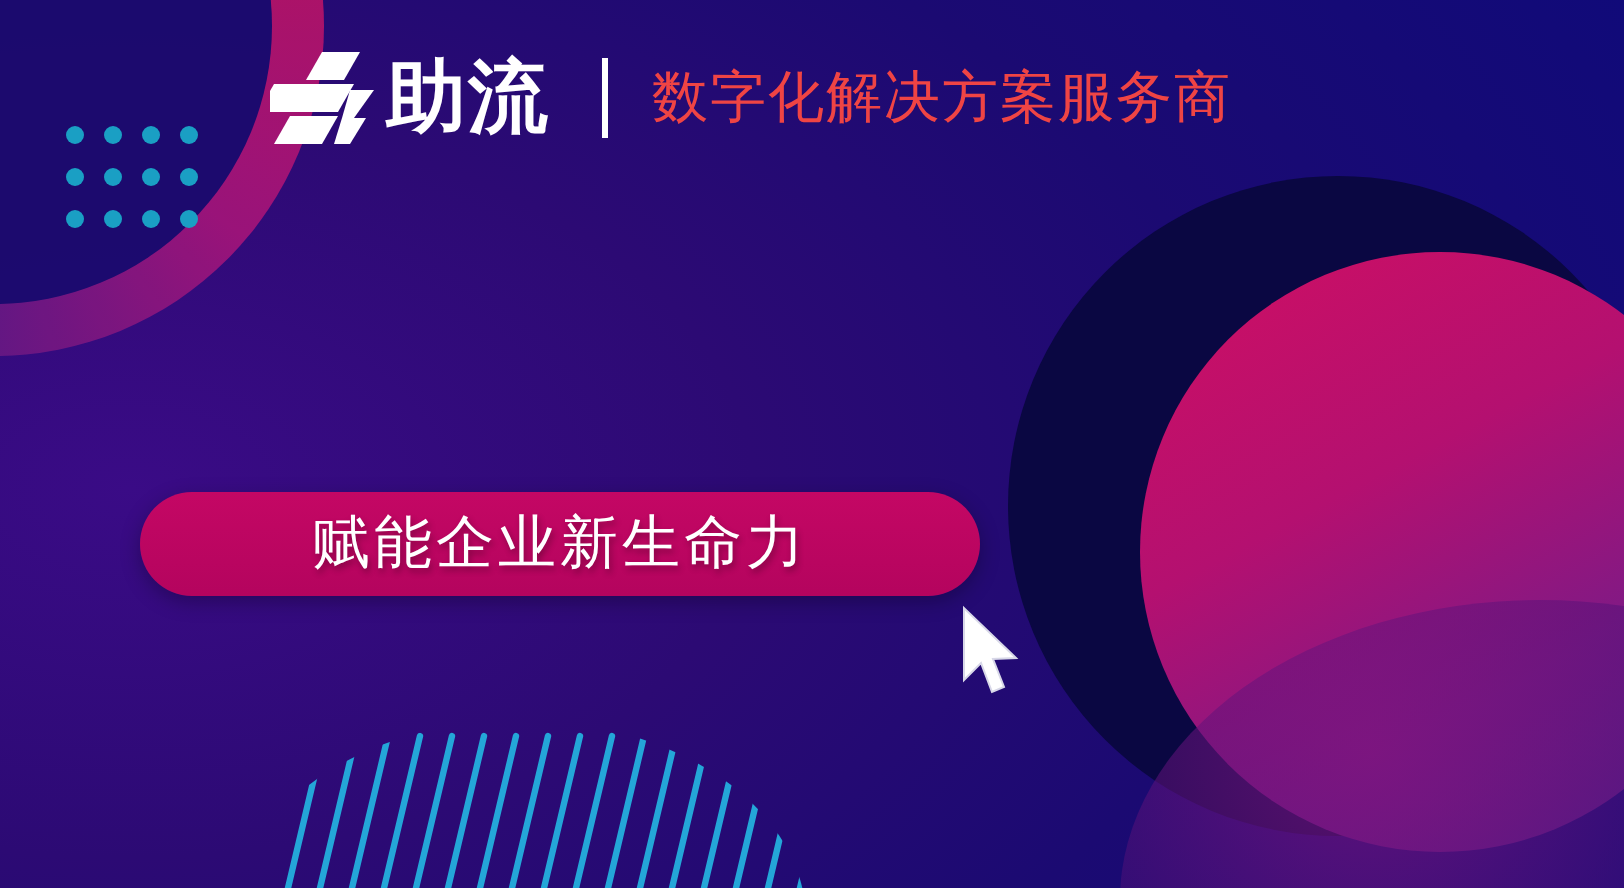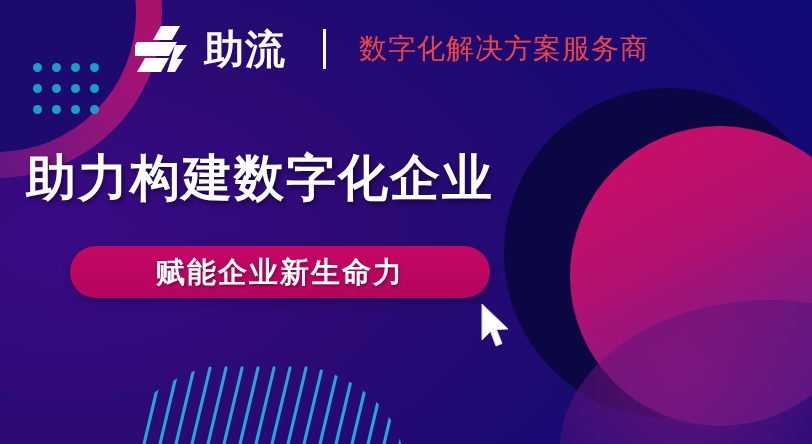--- a/index.html
+++ b/index.html
@@ -88,21 +88,20 @@
   }
   .fan svg { display:block; }
 
   
   .header {
     position:absolute;
     left:135px; top:22px;
     display:flex;
     align-items:center;
     height:54px;
-    gap:11px;
   }
   .logo-mark {
     width:54px; height:48px;
     position:relative;
     flex:0 0 auto;
   }
   .logo-mark svg { display:block; }
 
   .logo-word {
     color:#ffffff;
@@ -149,21 +148,21 @@
     border-radius:26px;
     background:linear-gradient(180deg,#c40764 0%,#b4045e 100%);
     display:flex;
     align-items:center;
     justify-content:center;
     box-shadow:0 3px 10px rgba(0,0,0,.28);
   }
   .pill-label {
     color:#ffffff;
     font-size:29px;
-    font-weight:bold;
+    font-weight:normal;
     letter-spacing:2px;
     line-height:1;
     white-space:nowrap;
     text-shadow:1px 2px 3px rgba(0,0,0,.3);
   }
 
   
   .cursor {
     position:absolute;
     left:479px; top:302px;
@@ -244,21 +243,20 @@
       </svg>
     </div>
 
     <div class="logo-word">助流</div>
 
     <div class="divider"></div>
 
     <div class="tagline">数字化解决方案服务商</div>
   </div>
 
-  <div class="headline">助力构建数字化企业</div>
 
   <div class="pill">
     <span class="pill-label">赋能企业新生命力</span>
   </div>
 
   <div class="cursor">
     <svg width="34" height="48" viewBox="0 0 34 48">
       <path d="M3 2 L3 38 L11.5 29.5 L17 44 L23 41.5 L17.5 27.5 L29 27 Z" fill="#ffffff" stroke="#d8d8e8" stroke-width="1"></path>
     </svg>
   </div>

